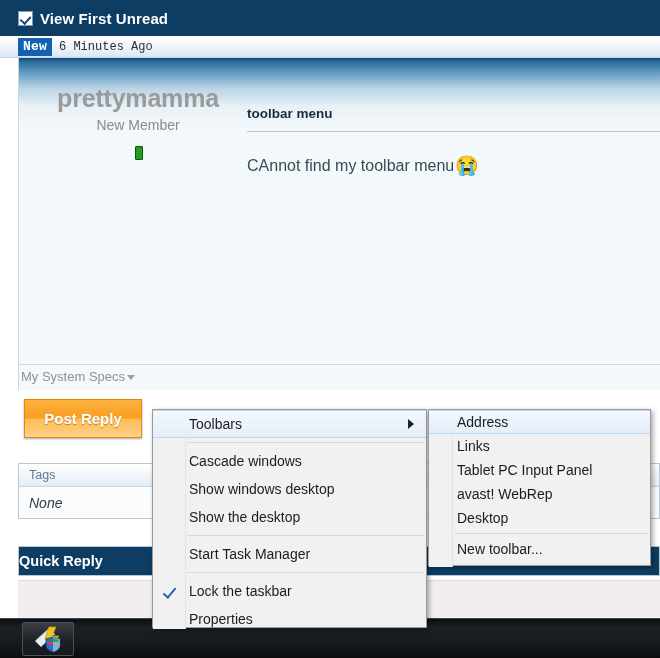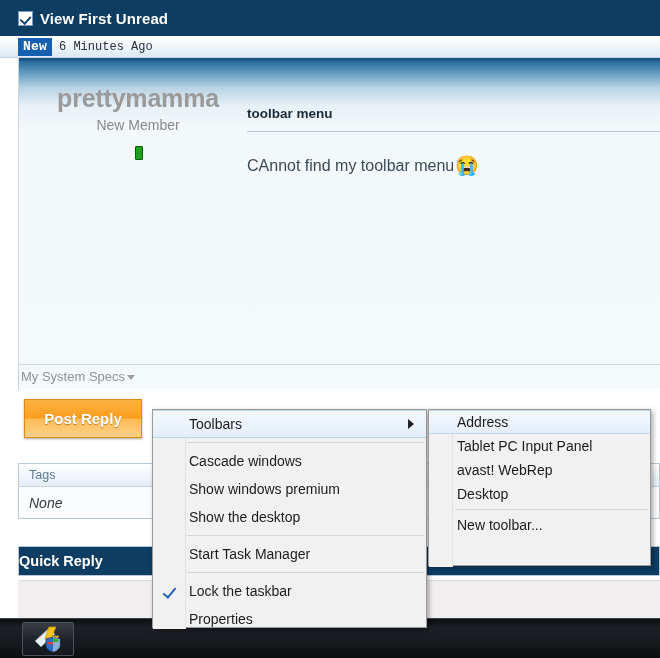--- a/index.html
+++ b/index.html
@@ -296,21 +296,21 @@
       <span>Toolbars</span>
       <span class="ctx-arrow"></span>
     </div>
 
     <div class="ctx-sep"></div>
 
     <div class="ctx-item">
       <span>Cascade windows</span>
     </div>
     <div class="ctx-item">
-      <span>Show windows premium</span>
+      <span>Show windows desktop</span>
     </div>
     <div class="ctx-item">
       <span>Show the desktop</span>
     </div>
 
     <div class="ctx-sep"></div>
 
     <div class="ctx-item">
       <span>Start Task Manager</span>
     </div>
@@ -326,20 +326,23 @@
     </div>
   </div>
 
   <div class="submenu">
     <div class="sub-gutter"></div>
 
     <div class="sub-item hl">
       <span>Address</span>
     </div>
     <div class="sub-item">
+      <span>Links</span>
+    </div>
+    <div class="sub-item">
       <span>Tablet PC Input Panel</span>
     </div>
     <div class="sub-item">
       <span>avast! WebRep</span>
     </div>
     <div class="sub-item">
       <span>Desktop</span>
     </div>
 
     <div class="sub-sep"></div>

